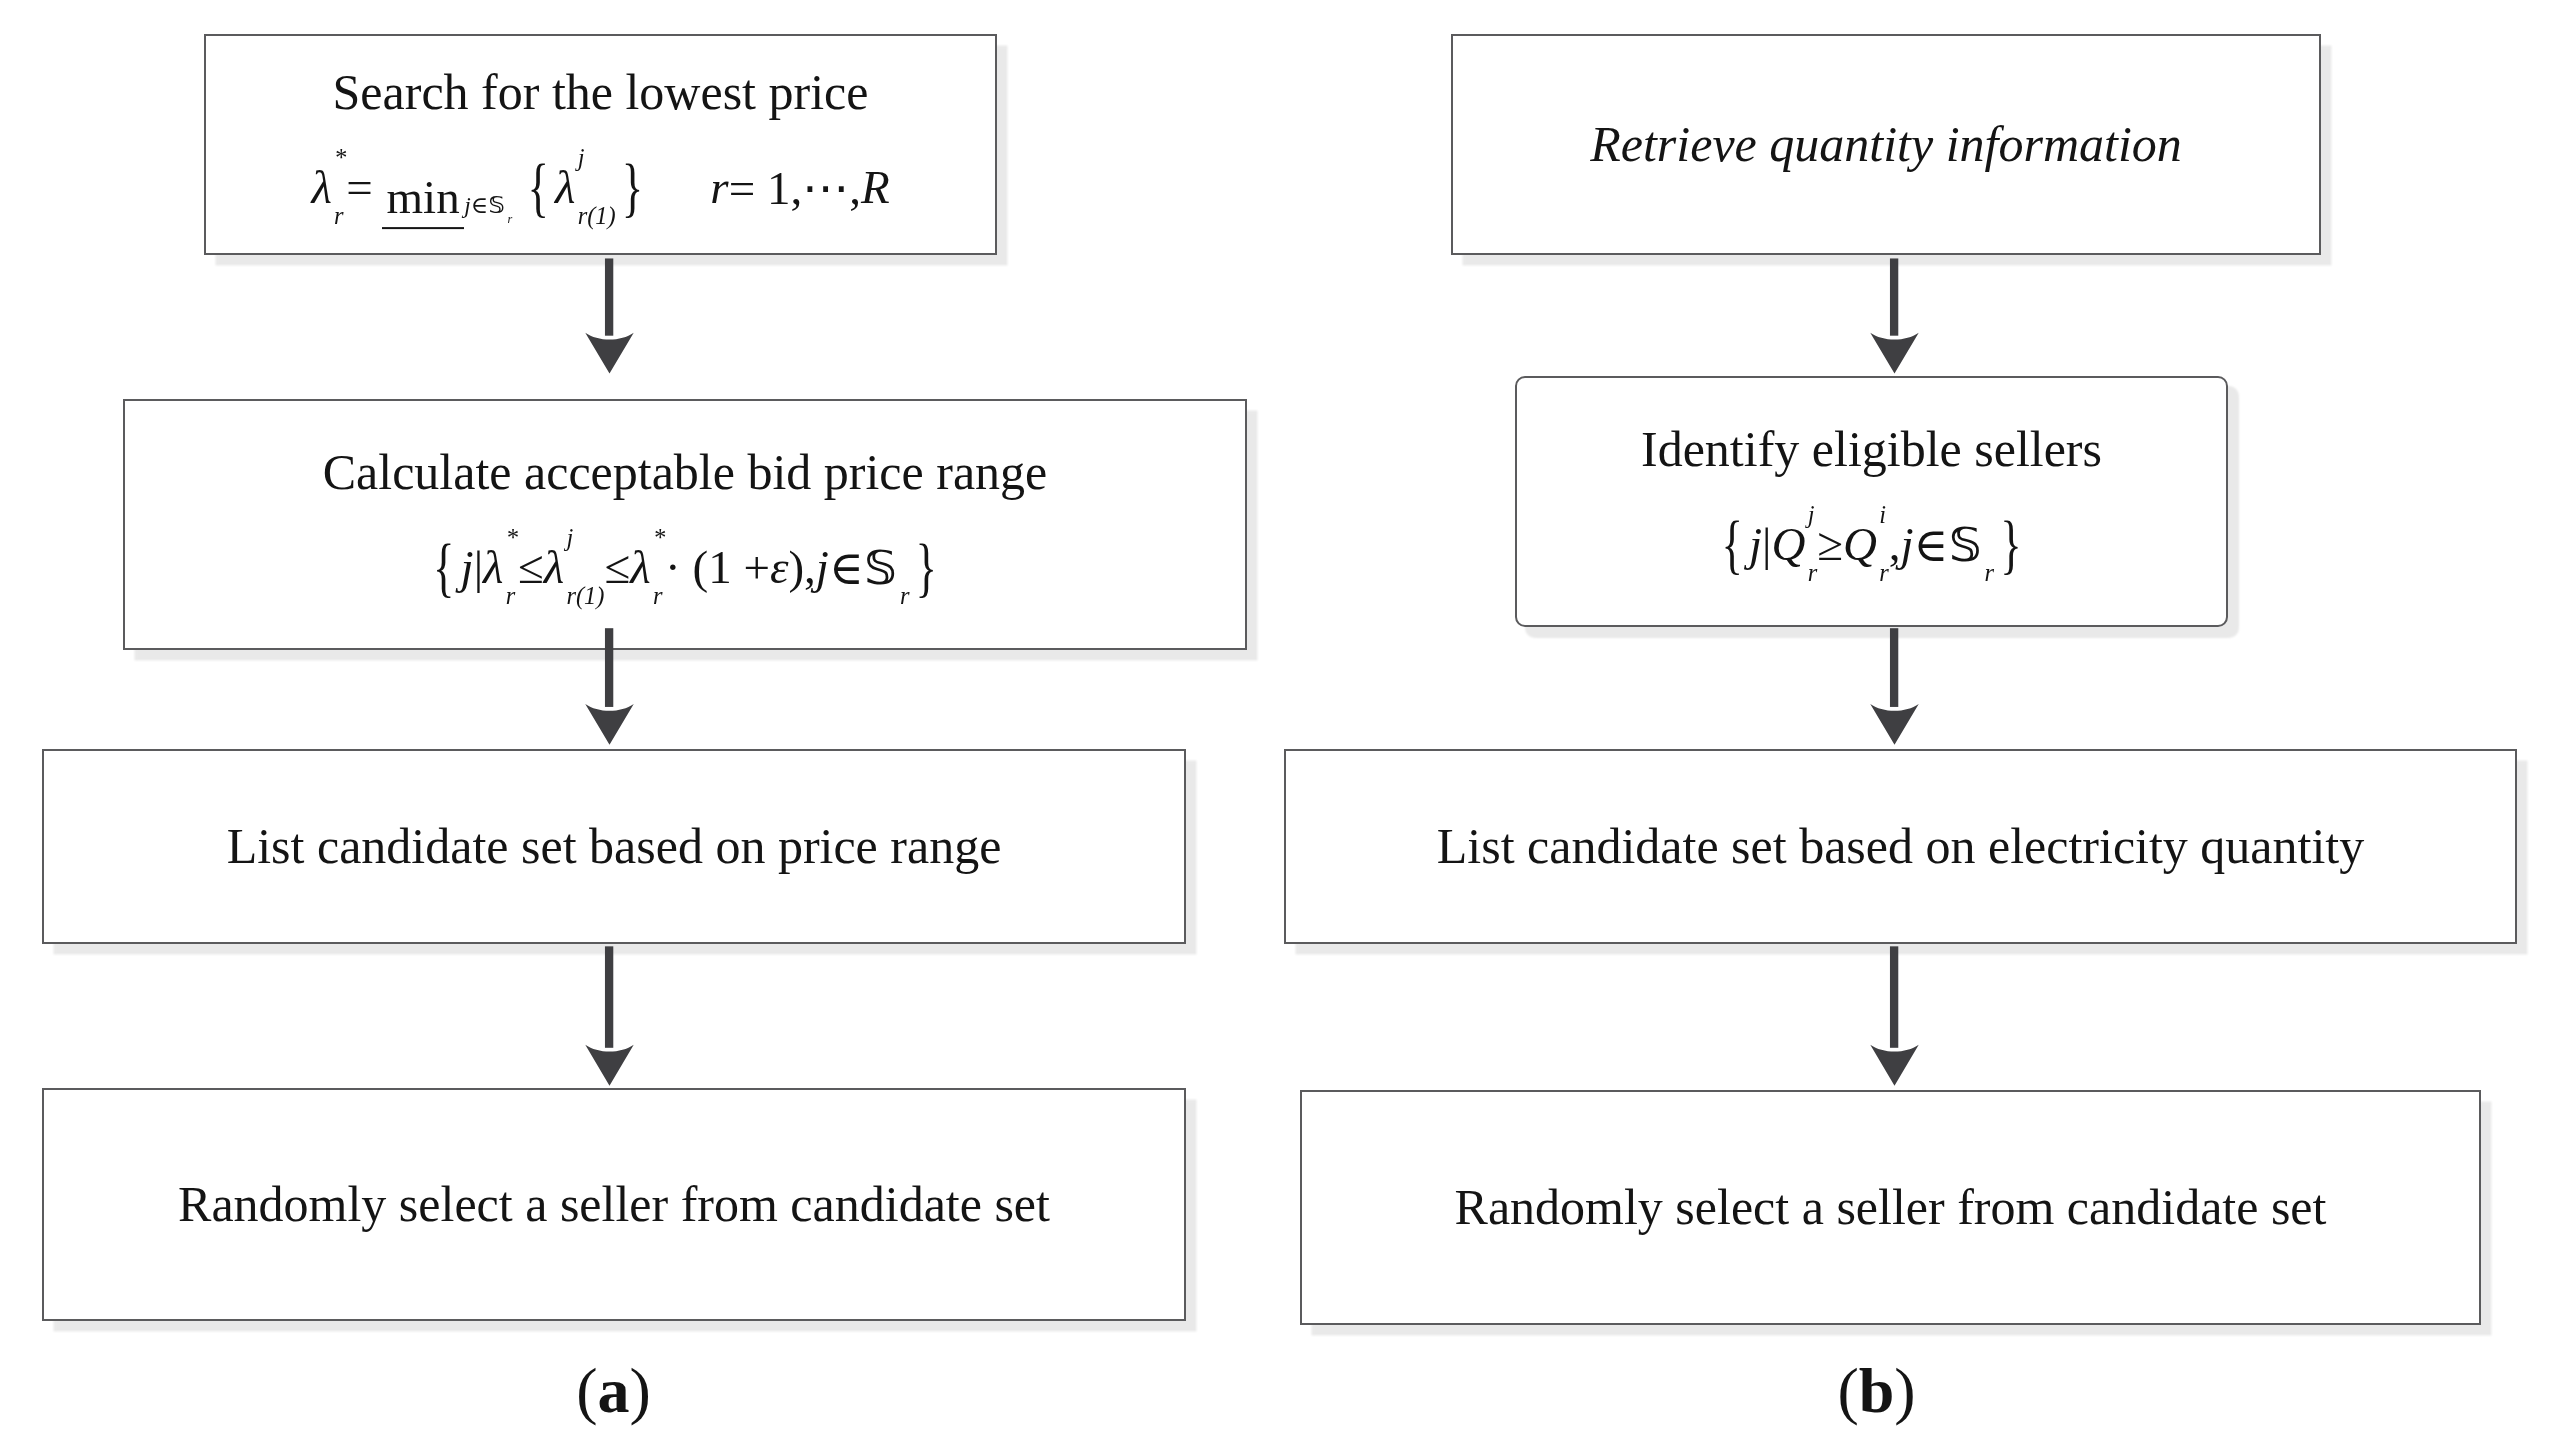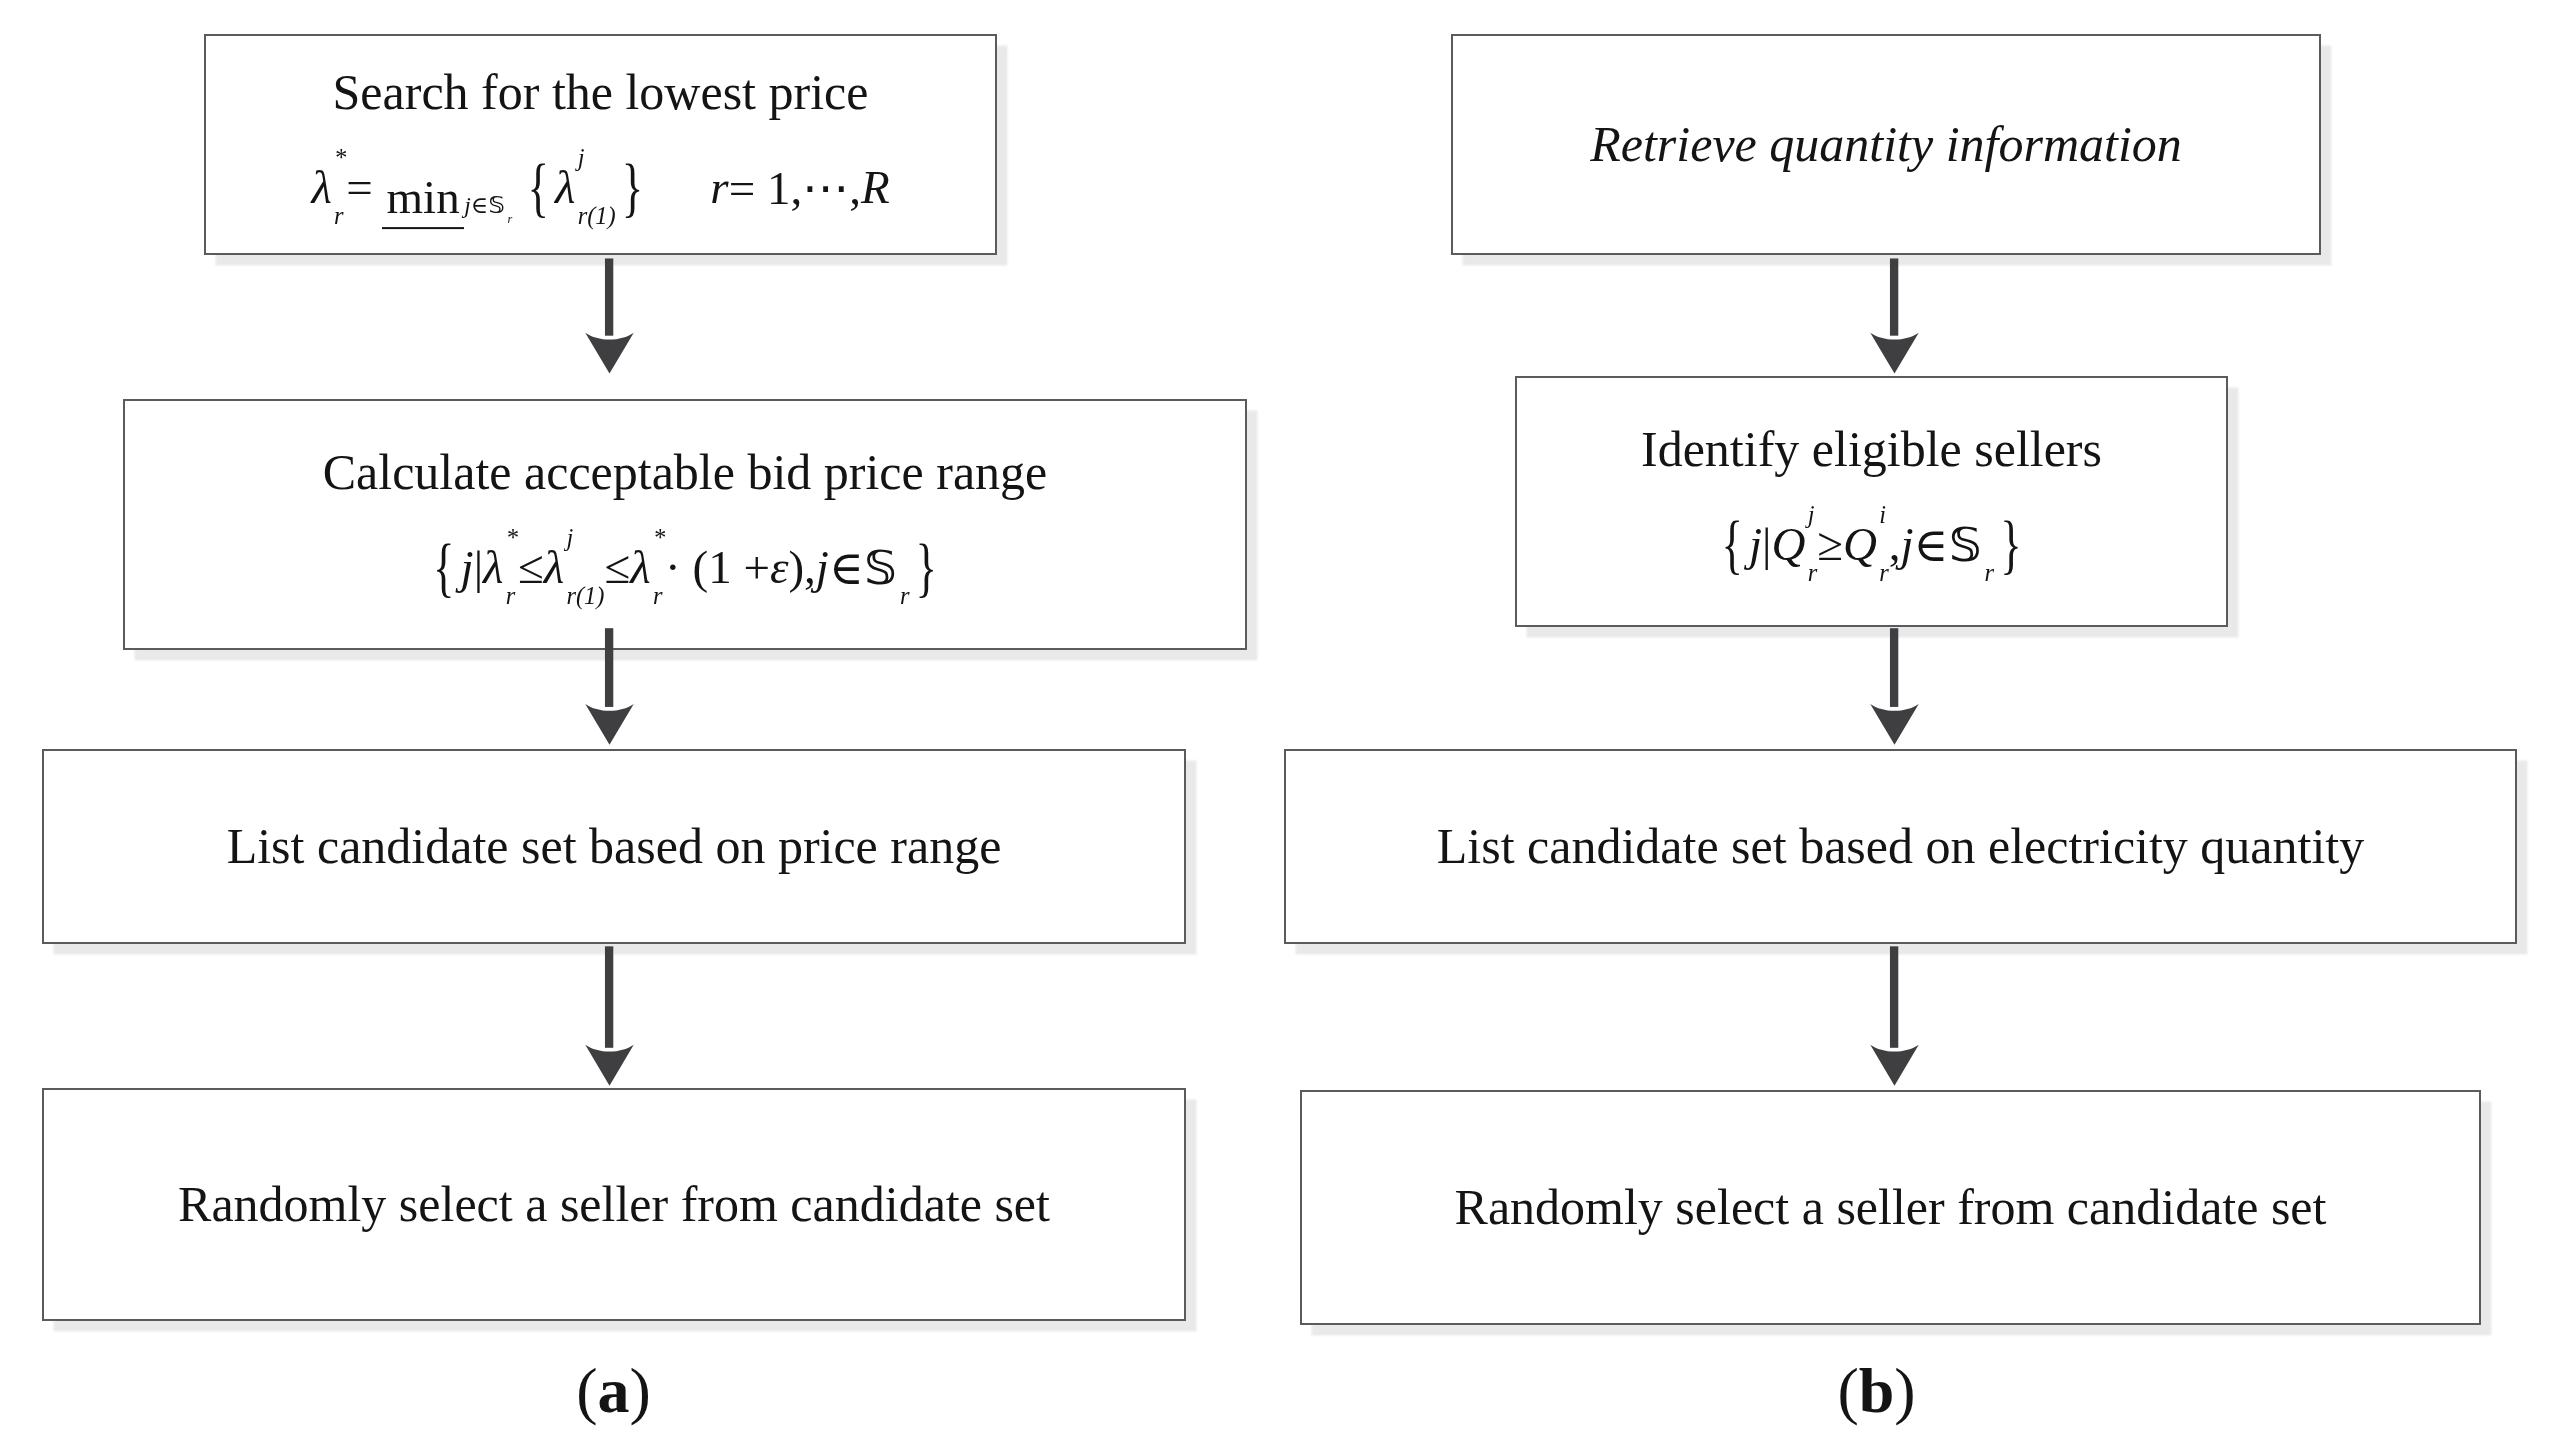--- a/index.html
+++ b/index.html
@@ -150,21 +150,21 @@
   </svg>
 
   <div class="caption" style="left:461px;top:1356px;">
     <span class="par">(</span><b>a</b><span class="par">)</span>
   </div>
 
   <div class="fbox" style="left:1451px;top:34px;width:870px;height:221px;font-style:italic;">
     <div class="btitle">Retrieve quantity information</div>
   </div>
 
-  <div class="fbox" style="left:1515px;top:376px;width:713px;height:251px;">
+  <div class="fbox" style="left:1515px;top:376px;width:713px;height:251px;border-radius:10px;">
     <div class="btitle">Identify eligible sellers</div>
     <div class="formula formula-row">
         <span class="mg">{</span>
         <span class="mi">j</span>
         <span class="mt"> | </span>
         <span class="mss">
           <span class="mbase mi">Q</span>
           <span class="mcol">
             <span class="msup">j</span>
             <span class="msub">r</span>

